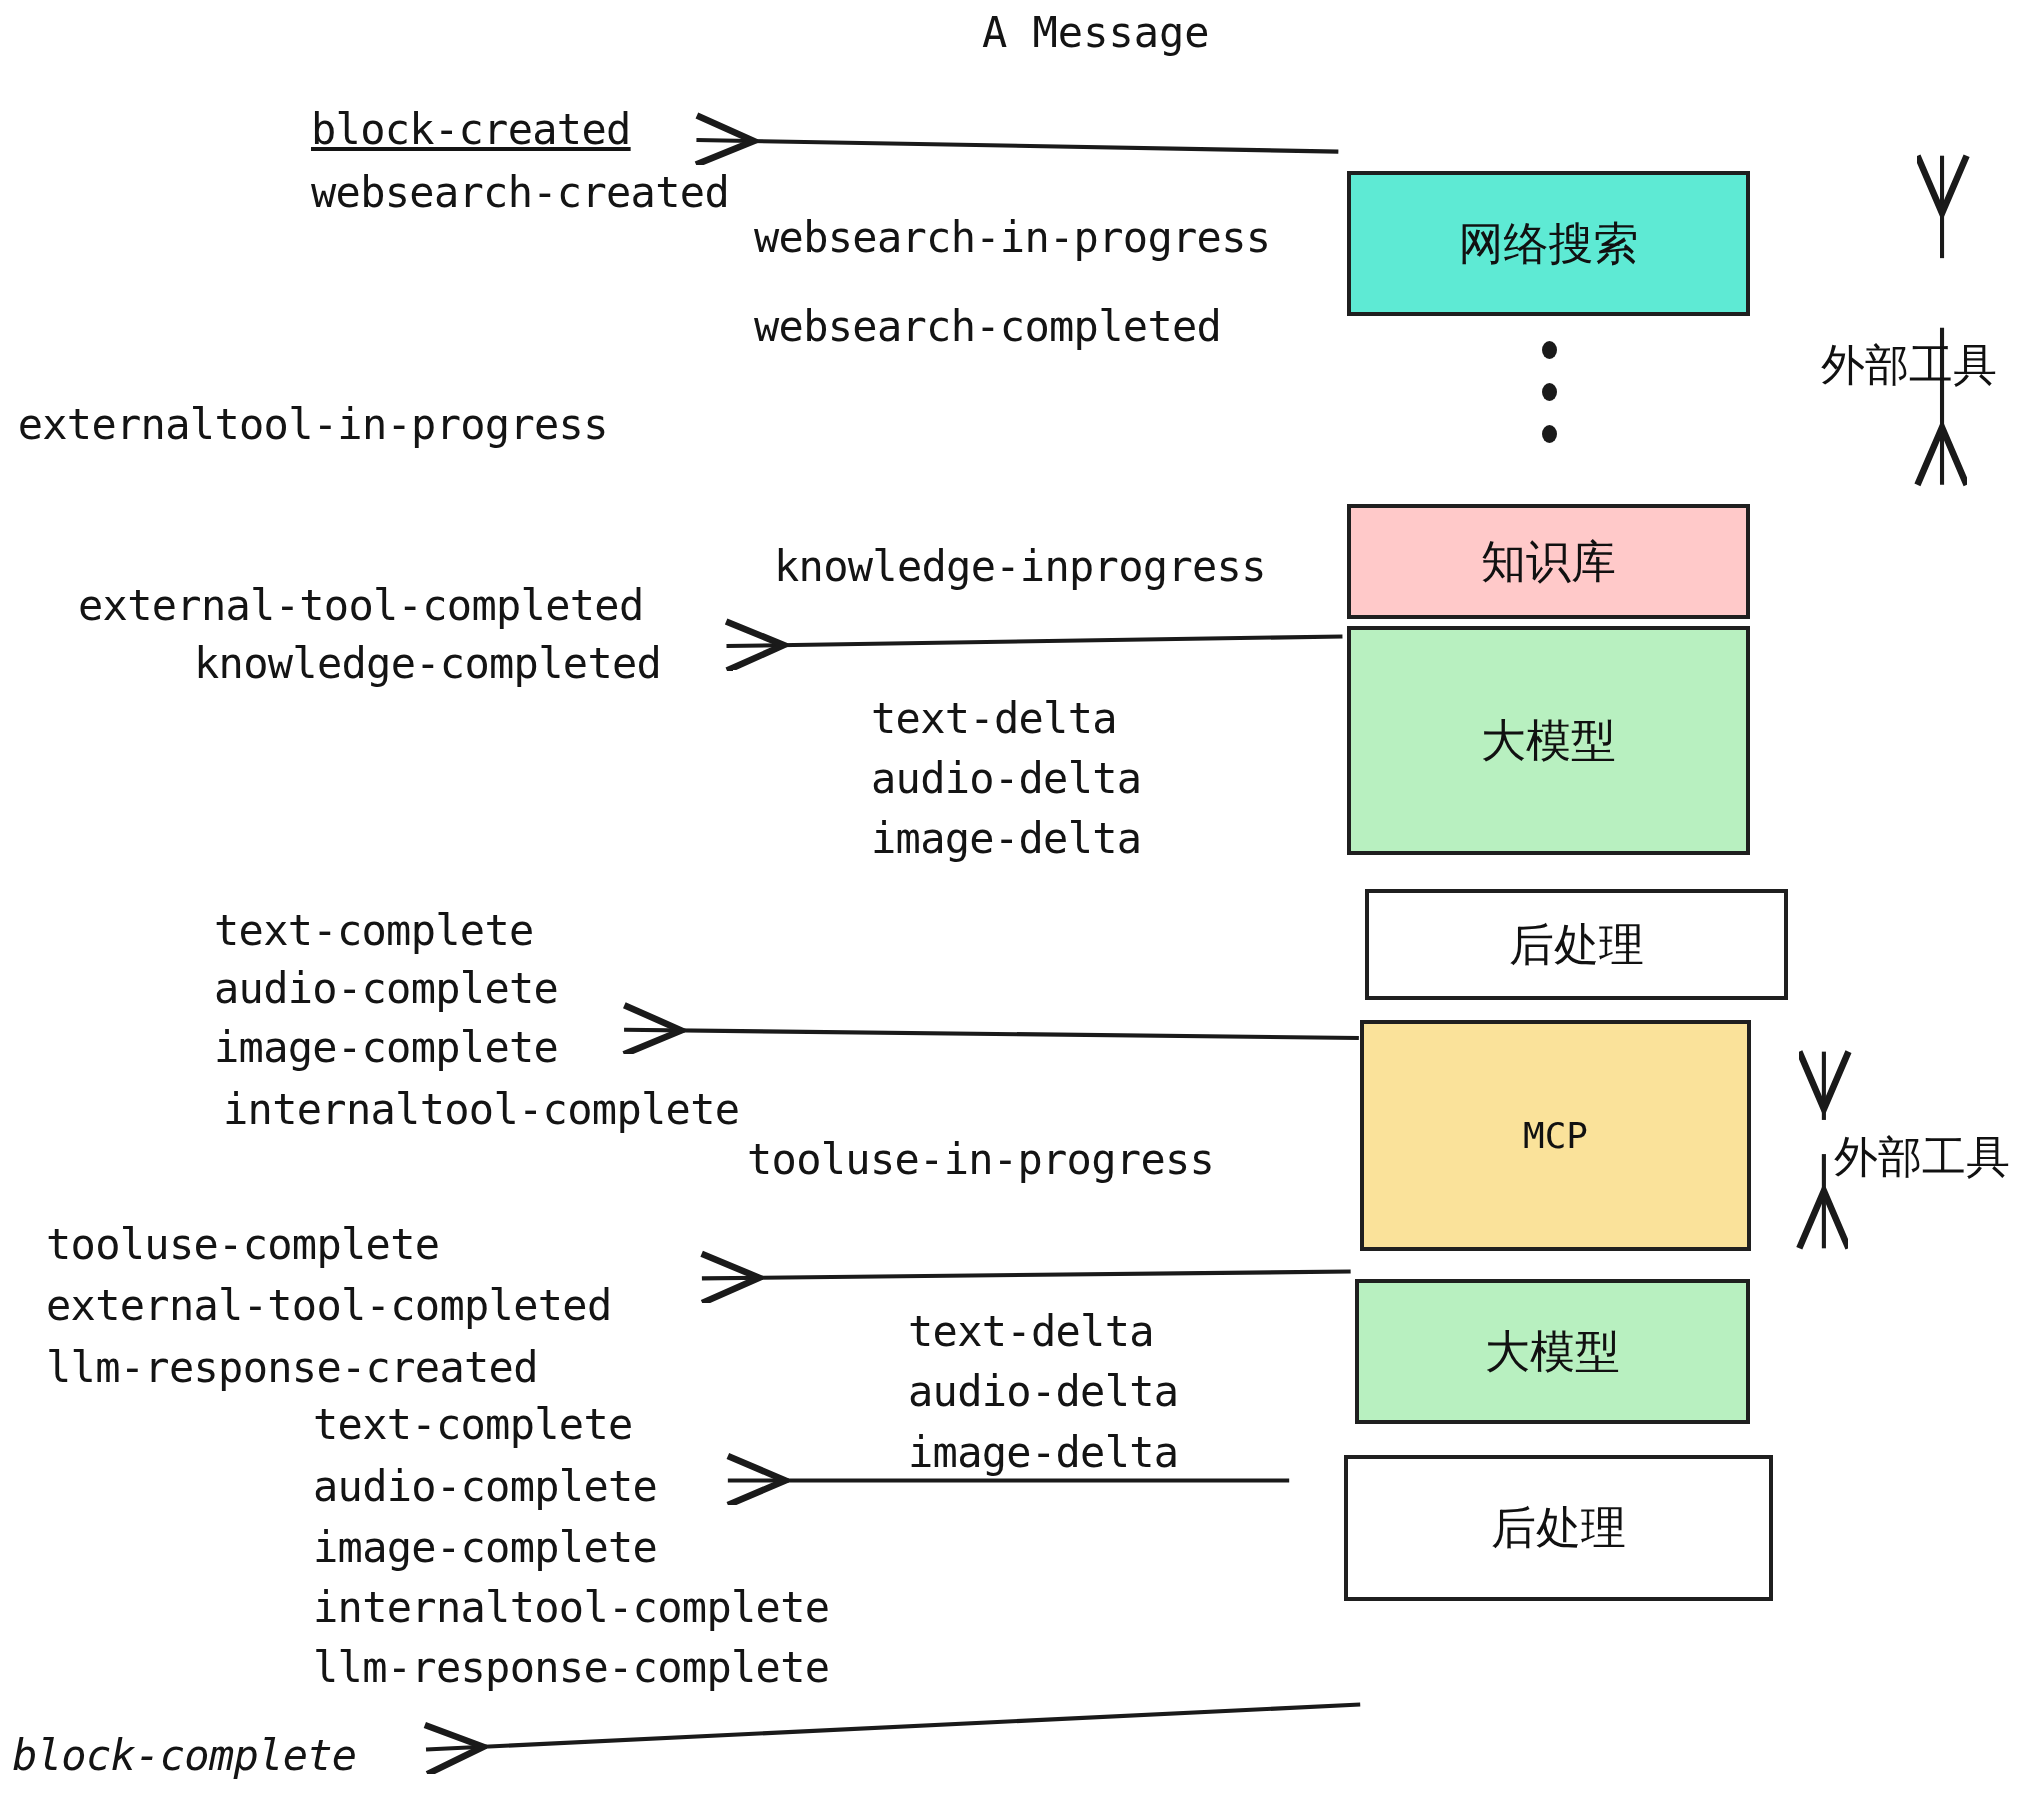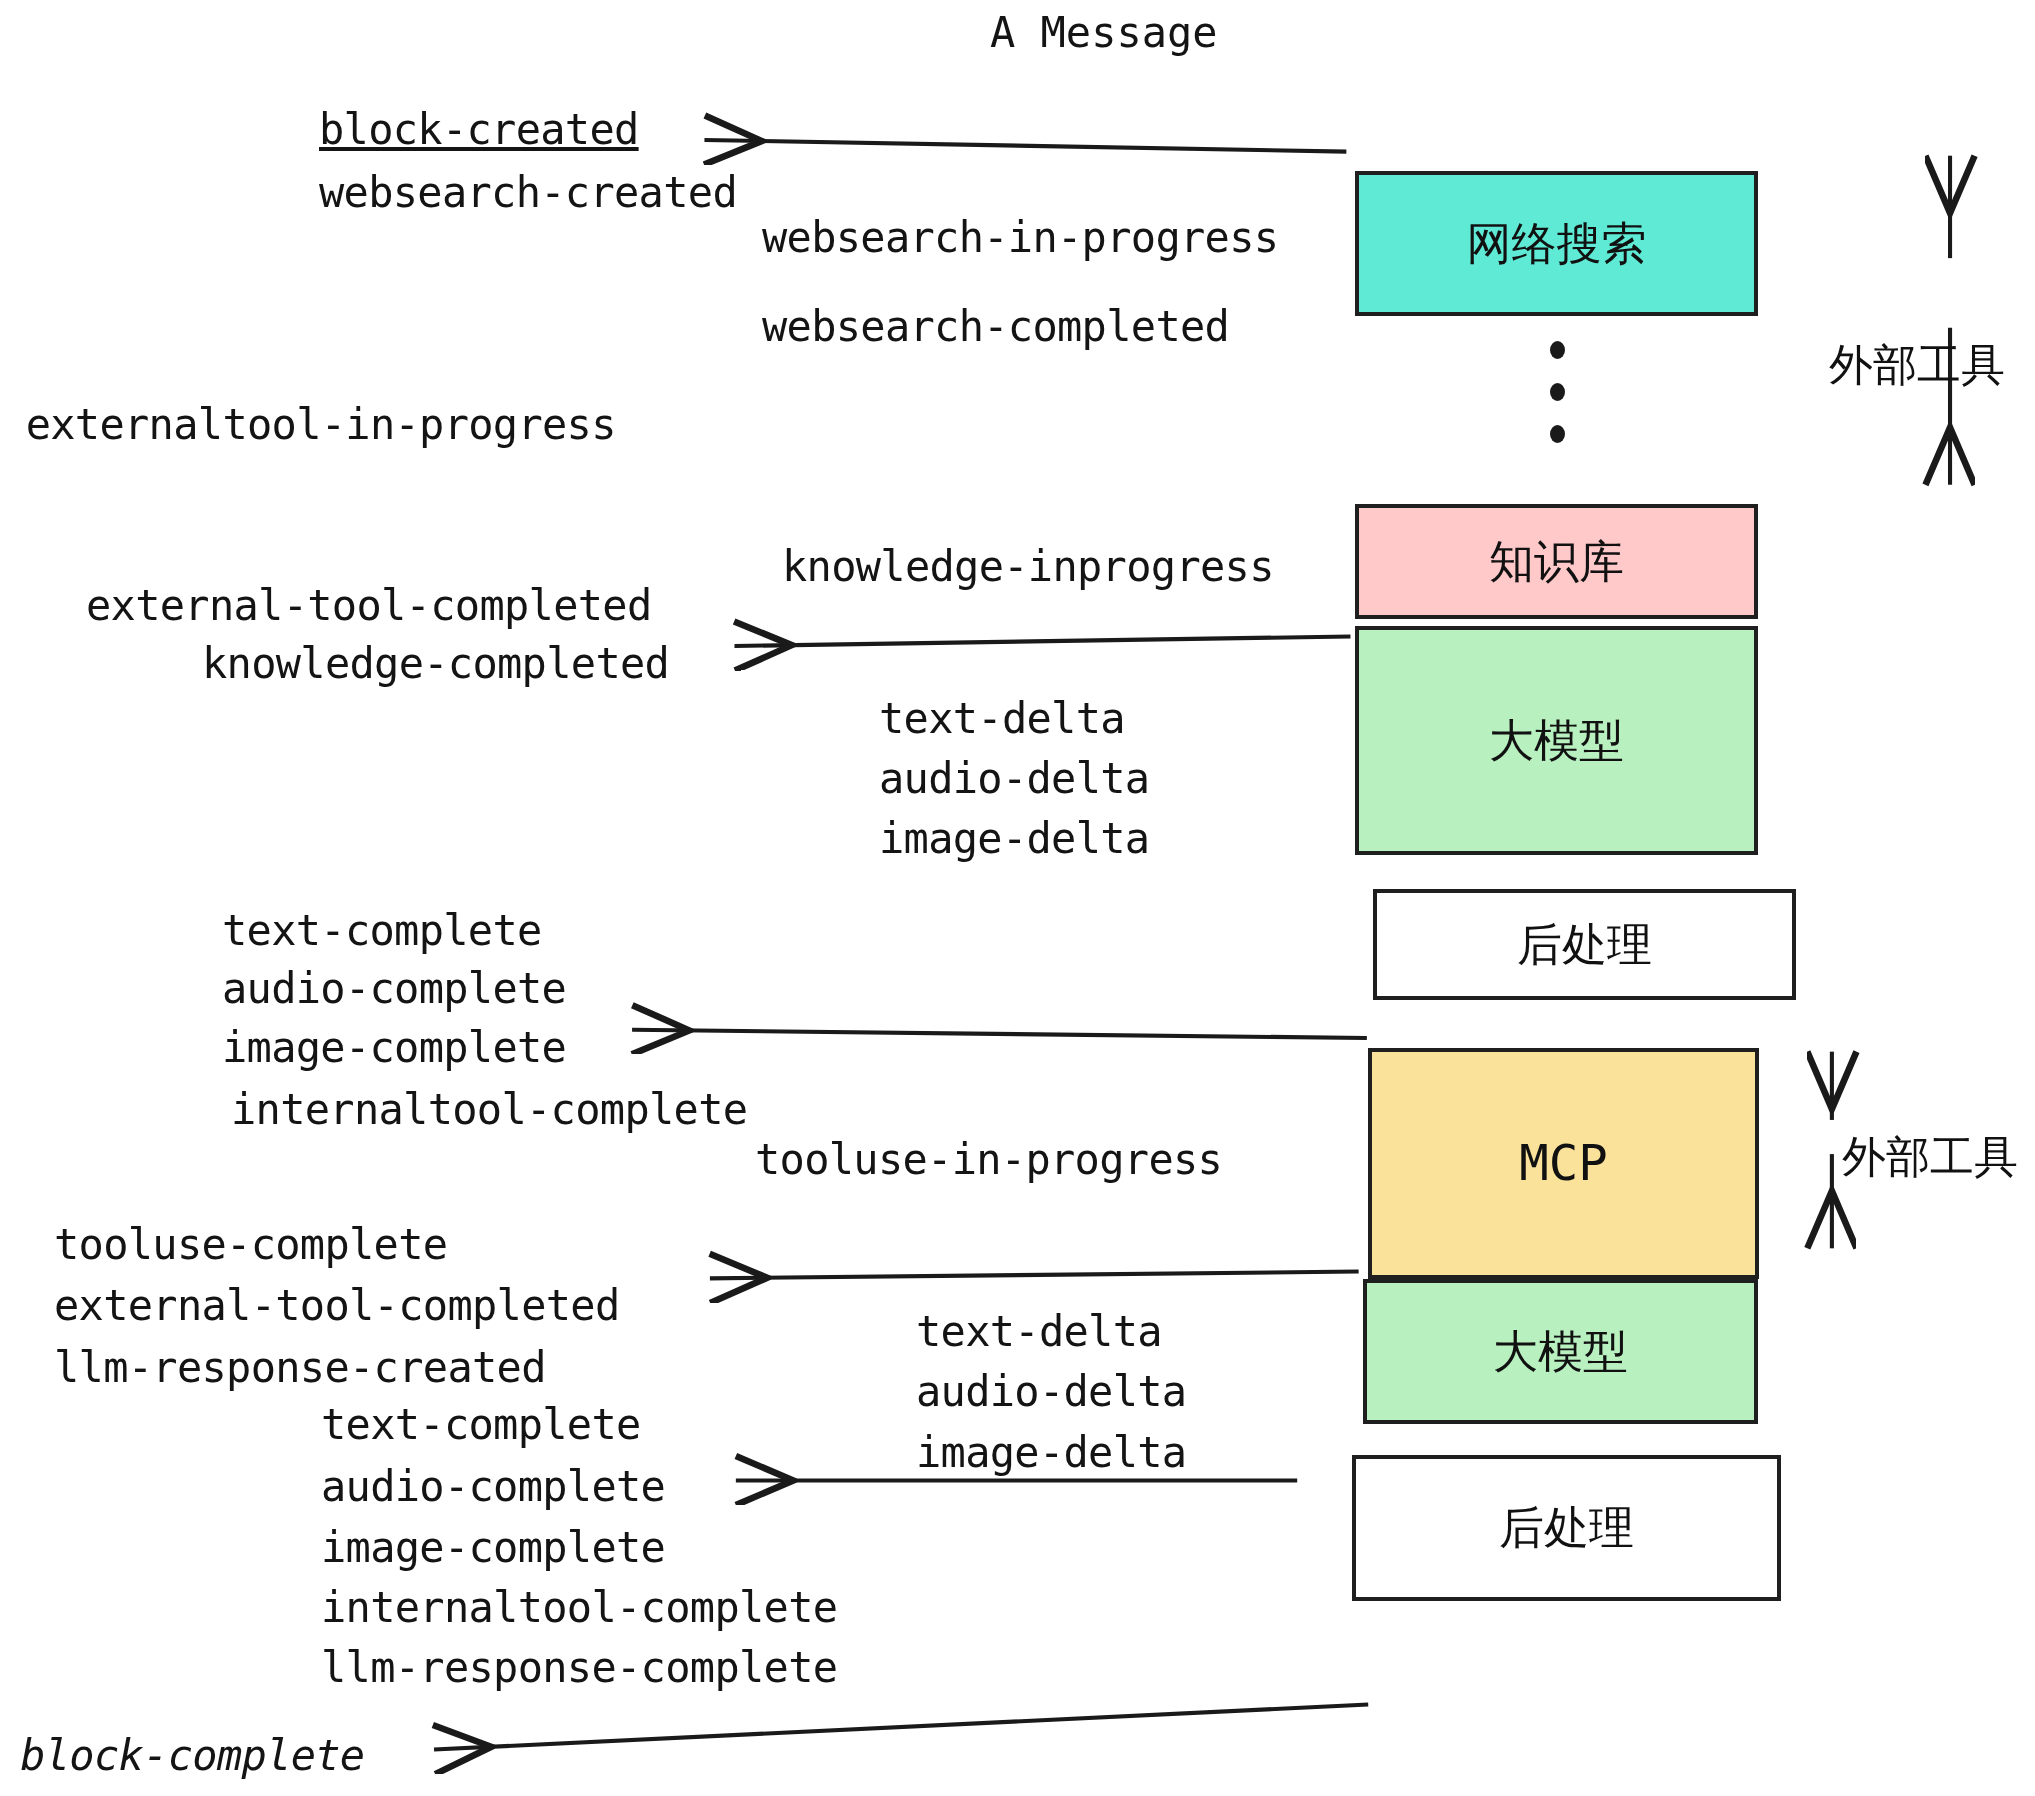--- a/index.html
+++ b/index.html
@@ -1,26 +1,26 @@
 <!DOCTYPE html>
 <html style="font-size:11px"><head>
 <meta charset="utf-8">
 <style>
   html,body{margin:0;padding:0;background:#ffffff;}
   body{width:2035px;height:1796px;position:relative;overflow:hidden;
        font-family:"DejaVu Sans Mono","Liberation Mono",monospace;color:#1a1a1a;}
-  .stage{position:absolute;left:12px;top:0;width:1718px;height:1796px;}
+  .stage{position:absolute;left:4px;top:0;width:1718px;height:1796px;}
   .lbl{position:absolute;white-space:nowrap;font-family:"DejaVu Sans Mono","Liberation Mono",monospace;
        font-size:42px;letter-spacing:-0.7px;color:#141414;line-height:1;}
   .title{position:absolute;white-space:nowrap;font-family:"DejaVu Sans Mono","Liberation Mono",monospace;
          font-size:42px;color:#141414;line-height:1;}
   .box{position:absolute;border:4.1px solid #1f1f1f;box-sizing:border-box;
        display:flex;align-items:center;justify-content:center;
        font-family:"DejaVu Sans","Liberation Sans",sans-serif;font-size:45px;color:#111;}
-  .box.mono{font-family:"DejaVu Sans Mono","Liberation Mono",monospace;font-size:49px;margin-top:28px;}
+  .box.mono{font-family:"DejaVu Sans Mono","Liberation Mono",monospace;font-size:36px;}
   .dots{position:absolute;display:flex;flex-direction:column;align-items:center;justify-content:space-between;}
   .dot{width:15px;height:18px;border-radius:50%;background:#1a1a1a;}
   .side{position:absolute;white-space:nowrap;
         font-family:"DejaVu Sans","Liberation Sans",sans-serif;font-size:44px;color:#111;line-height:1;margin-top:8px;}
   svg.arrows{position:absolute;left:0;top:0;width:2035px;height:1796px;overflow:visible;pointer-events:none;}
 </style>
 </head>
 <body>
 
 <div class="stage">

